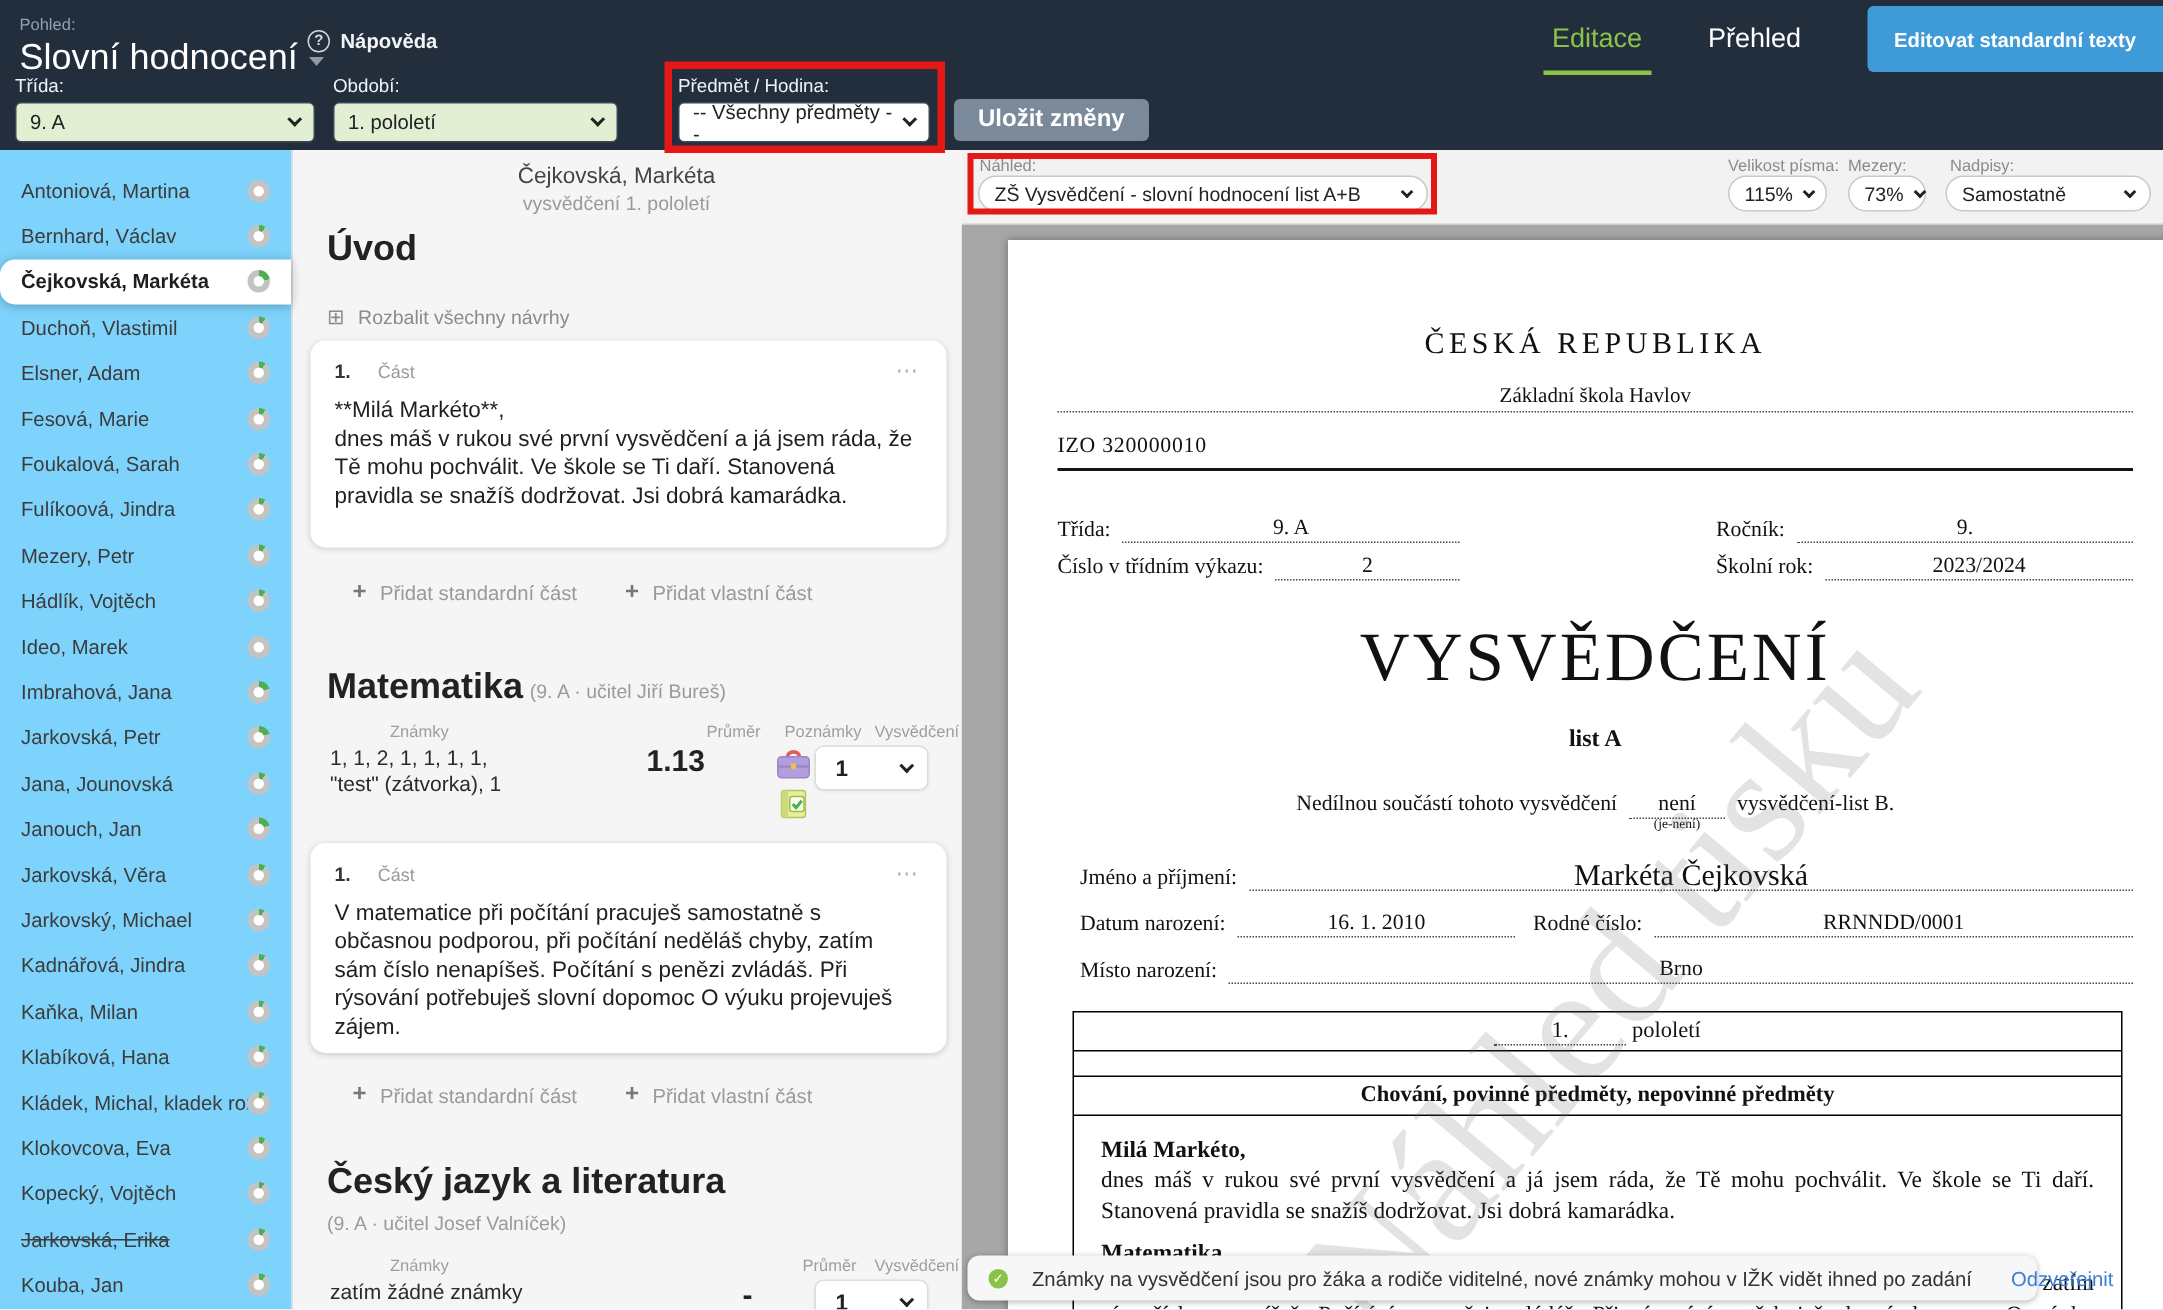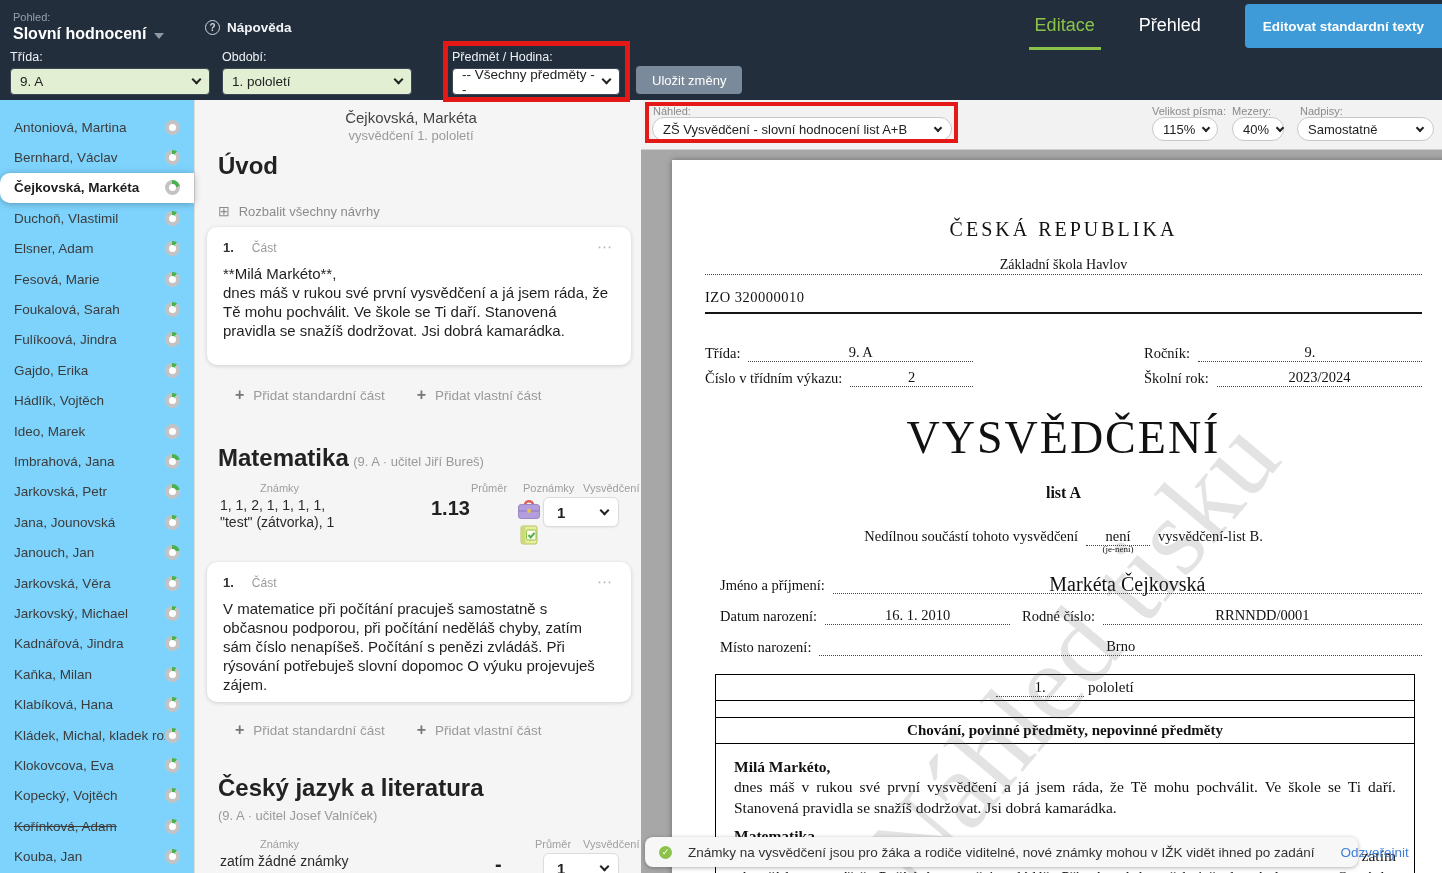--- a/index.html
+++ b/index.html
@@ -5,42 +5,42 @@
   * { margin:0; padding:0; box-sizing:border-box; }
   html,body { width:1442px; height:873px; overflow:hidden; background:#fff;
               font-family:"Liberation Sans", sans-serif; }
   body { position:relative; }
 
   
   .topbar { position:absolute; left:0; top:0; width:1442px; height:100px; background:#232e3c; z-index:30; }
   .lbl-sm { font-size:11px; color:#93a0ae; }
   .pohled { position:absolute; left:13px; top:7px; }
   .pohled-value { display:flex; align-items:center; gap:8px; cursor:pointer; }
-  .pohled-value .txt { font-size:16px; font-weight:bold; color:#fff; }
+  .pohled-value .txt { font-size:24px; font-weight:normal; color:#fff; }
   .caret { width:0; height:0; border-left:5px solid transparent; border-right:5px solid transparent; border-top:6px solid #8d99a6; margin-top:3px; }
   .help { position:absolute; left:205px; top:20px; display:flex; align-items:center; gap:7px; cursor:pointer; }
   .help-ic { width:15px; height:15px; border:1.5px solid #cfd6dd; border-radius:50%; color:#cfd6dd; font-size:10px; font-weight:bold; display:flex; align-items:center; justify-content:center; }
   .help .txt { color:#f2f5f8; font-size:13.5px; font-weight:bold; }
 
   .tabs { position:absolute; right:0; top:0; height:52px; display:flex; align-items:center; }
   .tab { font-size:18px; color:#fff; margin-right:44px; cursor:pointer; position:relative; padding-bottom:2px;text-align:center; }
   .tab.active { color:#8bc34a; }
   .tab.active:after { content:""; position:absolute; left:-6px; right:-6px; bottom:-12px; height:3px; background:#8bc34a; }
   .btn-blue { background:#3f9bd8; color:#fff; font-size:13.5px; font-weight:bold; border:none; height:44px; padding:0 18px; border-radius:4px 0 0 4px; cursor:pointer; }
 
   .frow { position:absolute; top:50px; left:0; right:0; }
   .fgroup { position:absolute; }
   .fgroup .flabel { font-size:12.5px; color:#eef2f6; margin-bottom:4px; display:block; }
   .sel { height:27px; border:1px solid #3c4654; border-radius:4px; background:#e2efd2; display:flex; align-items:center; justify-content:space-between; padding:0 9px; font-size:13.5px; color:#222; cursor:pointer; }
   .sel .chev { width:7px; height:7px; border-right:2px solid #222; border-bottom:2px solid #222; transform:rotate(45deg); margin-top:-4px; flex:none; margin-left:8px; }
   .sel.white { background:#fff; }
   .g-trida { left:10px; top:0; width:200px; }
   .g-obdobi { left:222px; top:0; width:190px; }
   .g-predmet { left:452px; top:0; width:168px; }
-  .btn-save { position:absolute; left:636px; top:16px; height:28px; padding:0 16px; background:#7b8a9a; border:none; border-radius:4px; color:#fff; font-size:13px; font-weight:normal; cursor:pointer; }
+  .btn-save { position:absolute; left:636px; top:16px; height:28px; padding:0 16px; background:#7b8a9a; border:none; border-radius:4px; color:#fff; font-size:16px; font-weight:bold; cursor:pointer; }
 
   .redbox { position:absolute; border:5px solid #e41817; z-index:60; pointer-events:none; }
   .redbox1 { left:443px; top:41px; width:187px; height:61px; }
   .redbox2 { left:645px; top:102px; width:313px; height:41px; border-width:4px; }
 
   
   .sidebar { position:absolute; left:0; top:100px; width:195px; height:773px; background:#7dd3fc; border-right:1px solid #dcdcdc; z-index:5; padding-top:12px; }
   .side-item { height:30.4px; display:flex; align-items:center; padding:0 14px; cursor:pointer; font-size:13.5px; color:#3c3c3c; }
   .side-item .sname { flex:1; white-space:nowrap; overflow:hidden; }
   .side-item.selected { background:#fff; font-weight:bold; color:#1f1f1f; border-radius:10px 0 0 10px; box-shadow:0 1px 7px rgba(0,0,0,.28); position:relative; z-index:6; }
@@ -196,21 +196,21 @@
       </div>
       <div class="side-item">
         <span class="sname">Foukalová, Sarah</span>
         <span class="donut" style="background: conic-gradient(rgb(76, 175, 80) 0deg, rgb(76, 175, 80) 10%, rgb(195, 195, 195) 10%, rgb(195, 195, 195) 100%);"></span>
       </div>
       <div class="side-item">
         <span class="sname">Fulíkoová, Jindra</span>
         <span class="donut" style="background: conic-gradient(rgb(76, 175, 80) 0deg, rgb(76, 175, 80) 10%, rgb(195, 195, 195) 10%, rgb(195, 195, 195) 100%);"></span>
       </div>
       <div class="side-item">
-        <span class="sname">Gajdo, Erika</span>
+        <span class="sname">Mezery, Petr</span>
         <span class="donut" style="background: conic-gradient(rgb(76, 175, 80) 0deg, rgb(76, 175, 80) 10%, rgb(195, 195, 195) 10%, rgb(195, 195, 195) 100%);"></span>
       </div>
       <div class="side-item">
         <span class="sname">Hádlík, Vojtěch</span>
         <span class="donut" style="background: conic-gradient(rgb(76, 175, 80) 0deg, rgb(76, 175, 80) 10%, rgb(195, 195, 195) 10%, rgb(195, 195, 195) 100%);"></span>
       </div>
       <div class="side-item">
         <span class="sname">Ideo, Marek</span>
         <span class="donut" style="background: rgb(195, 195, 195);"></span>
       </div>
@@ -256,21 +256,21 @@
       </div>
       <div class="side-item">
         <span class="sname">Klokovcova, Eva</span>
         <span class="donut" style="background: conic-gradient(rgb(76, 175, 80) 0deg, rgb(76, 175, 80) 10%, rgb(195, 195, 195) 10%, rgb(195, 195, 195) 100%);"></span>
       </div>
       <div class="side-item">
         <span class="sname">Kopecký, Vojtěch</span>
         <span class="donut" style="background: conic-gradient(rgb(76, 175, 80) 0deg, rgb(76, 175, 80) 8%, rgb(195, 195, 195) 8%, rgb(195, 195, 195) 100%);"></span>
       </div>
       <div class="side-item struck">
-        <span class="sname">Kořínková, Adam</span>
+        <span class="sname">Jarkovská, Erika</span>
         <span class="donut" style="background: conic-gradient(rgb(76, 175, 80) 0deg, rgb(76, 175, 80) 10%, rgb(195, 195, 195) 10%, rgb(195, 195, 195) 100%);"></span>
       </div>
       <div class="side-item">
         <span class="sname">Kouba, Jan</span>
         <span class="donut" style="background: conic-gradient(rgb(76, 175, 80) 0deg, rgb(76, 175, 80) 10%, rgb(195, 195, 195) 10%, rgb(195, 195, 195) 100%);"></span>
       </div>
     </div>
 </div>
 
 <div class="editor">
@@ -396,21 +396,21 @@
       <span>ZŠ Vysvědčení - slovní hodnocení list A+B</span>
       <span class="chev"></span>
     </div>
     <span class="ptool-lbl" style="left:511px; top:5px;">Velikost písma:</span>
     <div class="psel" style="left:511px; top:17px; width:66px;">
       <span>115%</span>
       <span class="chev"></span>
     </div>
     <span class="ptool-lbl" style="left:591px; top:5px;">Mezery:</span>
     <div class="psel" style="left:591px; top:17px; width:52px;">
-      <span>40%</span>
+      <span>73%</span>
       <span class="chev"></span>
     </div>
     <span class="ptool-lbl" style="left:659px; top:5px;">Nadpisy:</span>
     <div class="psel" style="left:656px; top:17px; width:137px;">
       <span>Samostatně</span>
       <span class="chev"></span>
     </div>
   </div>
 
   <div class="pcanvas">

